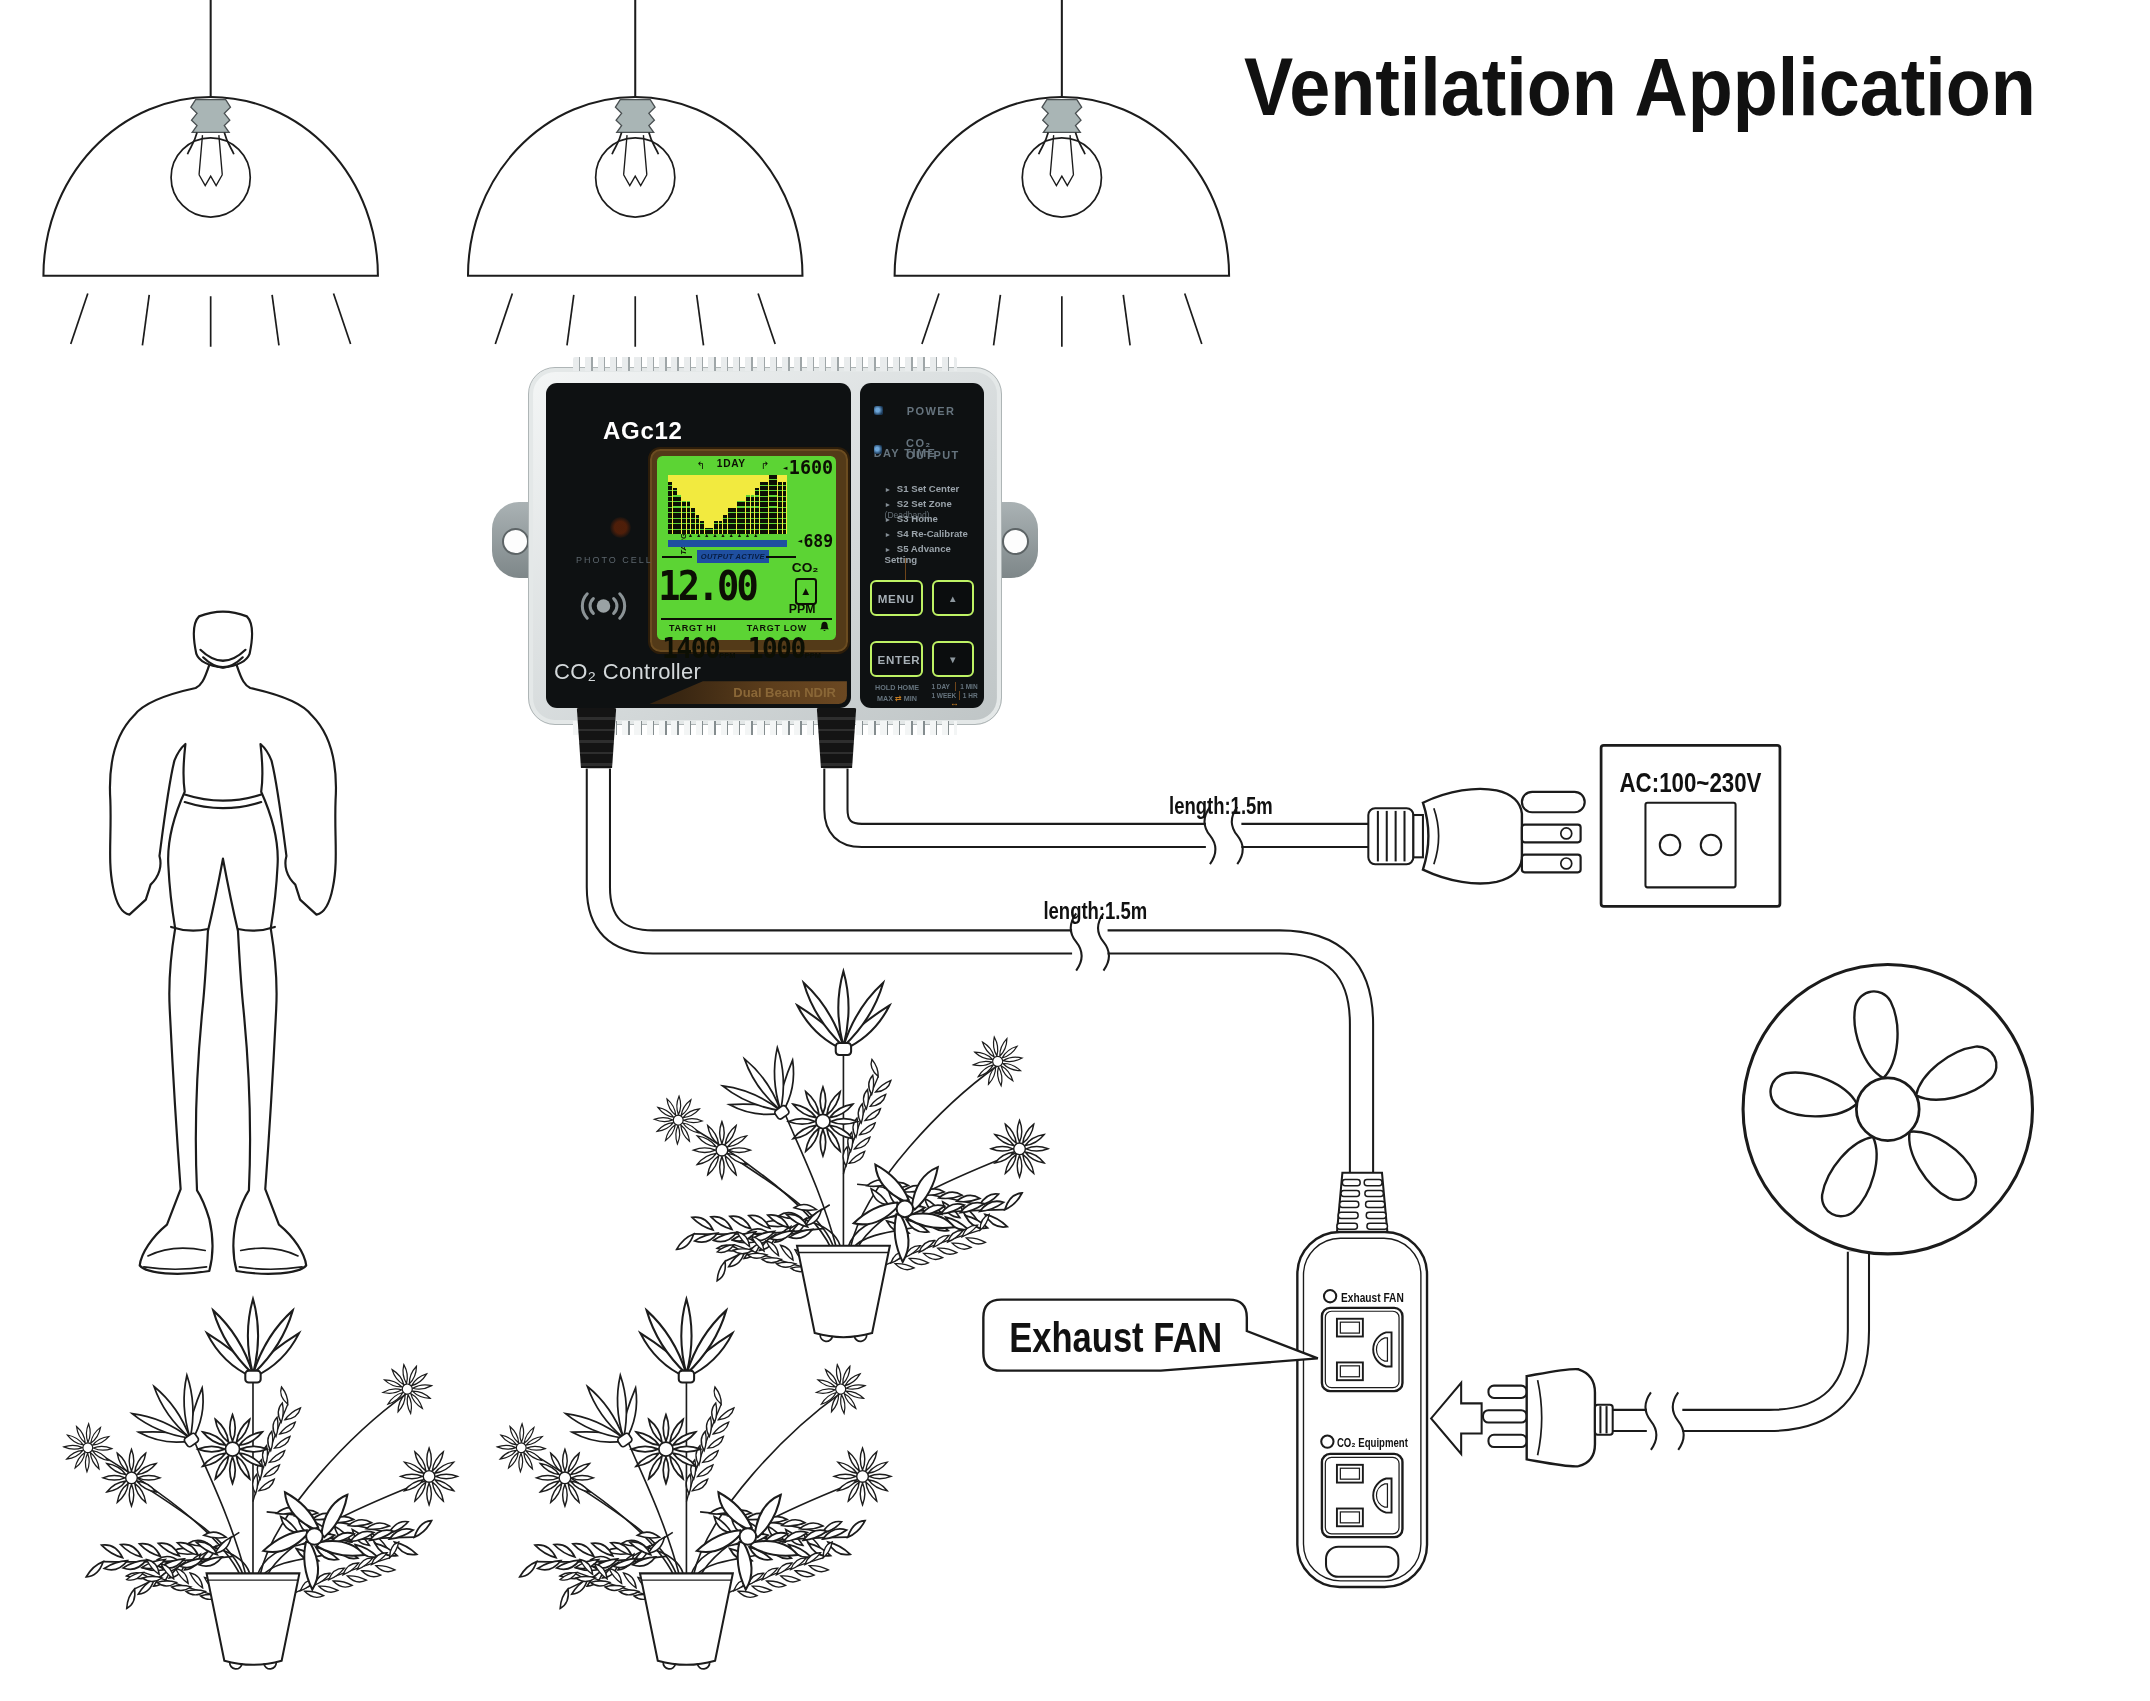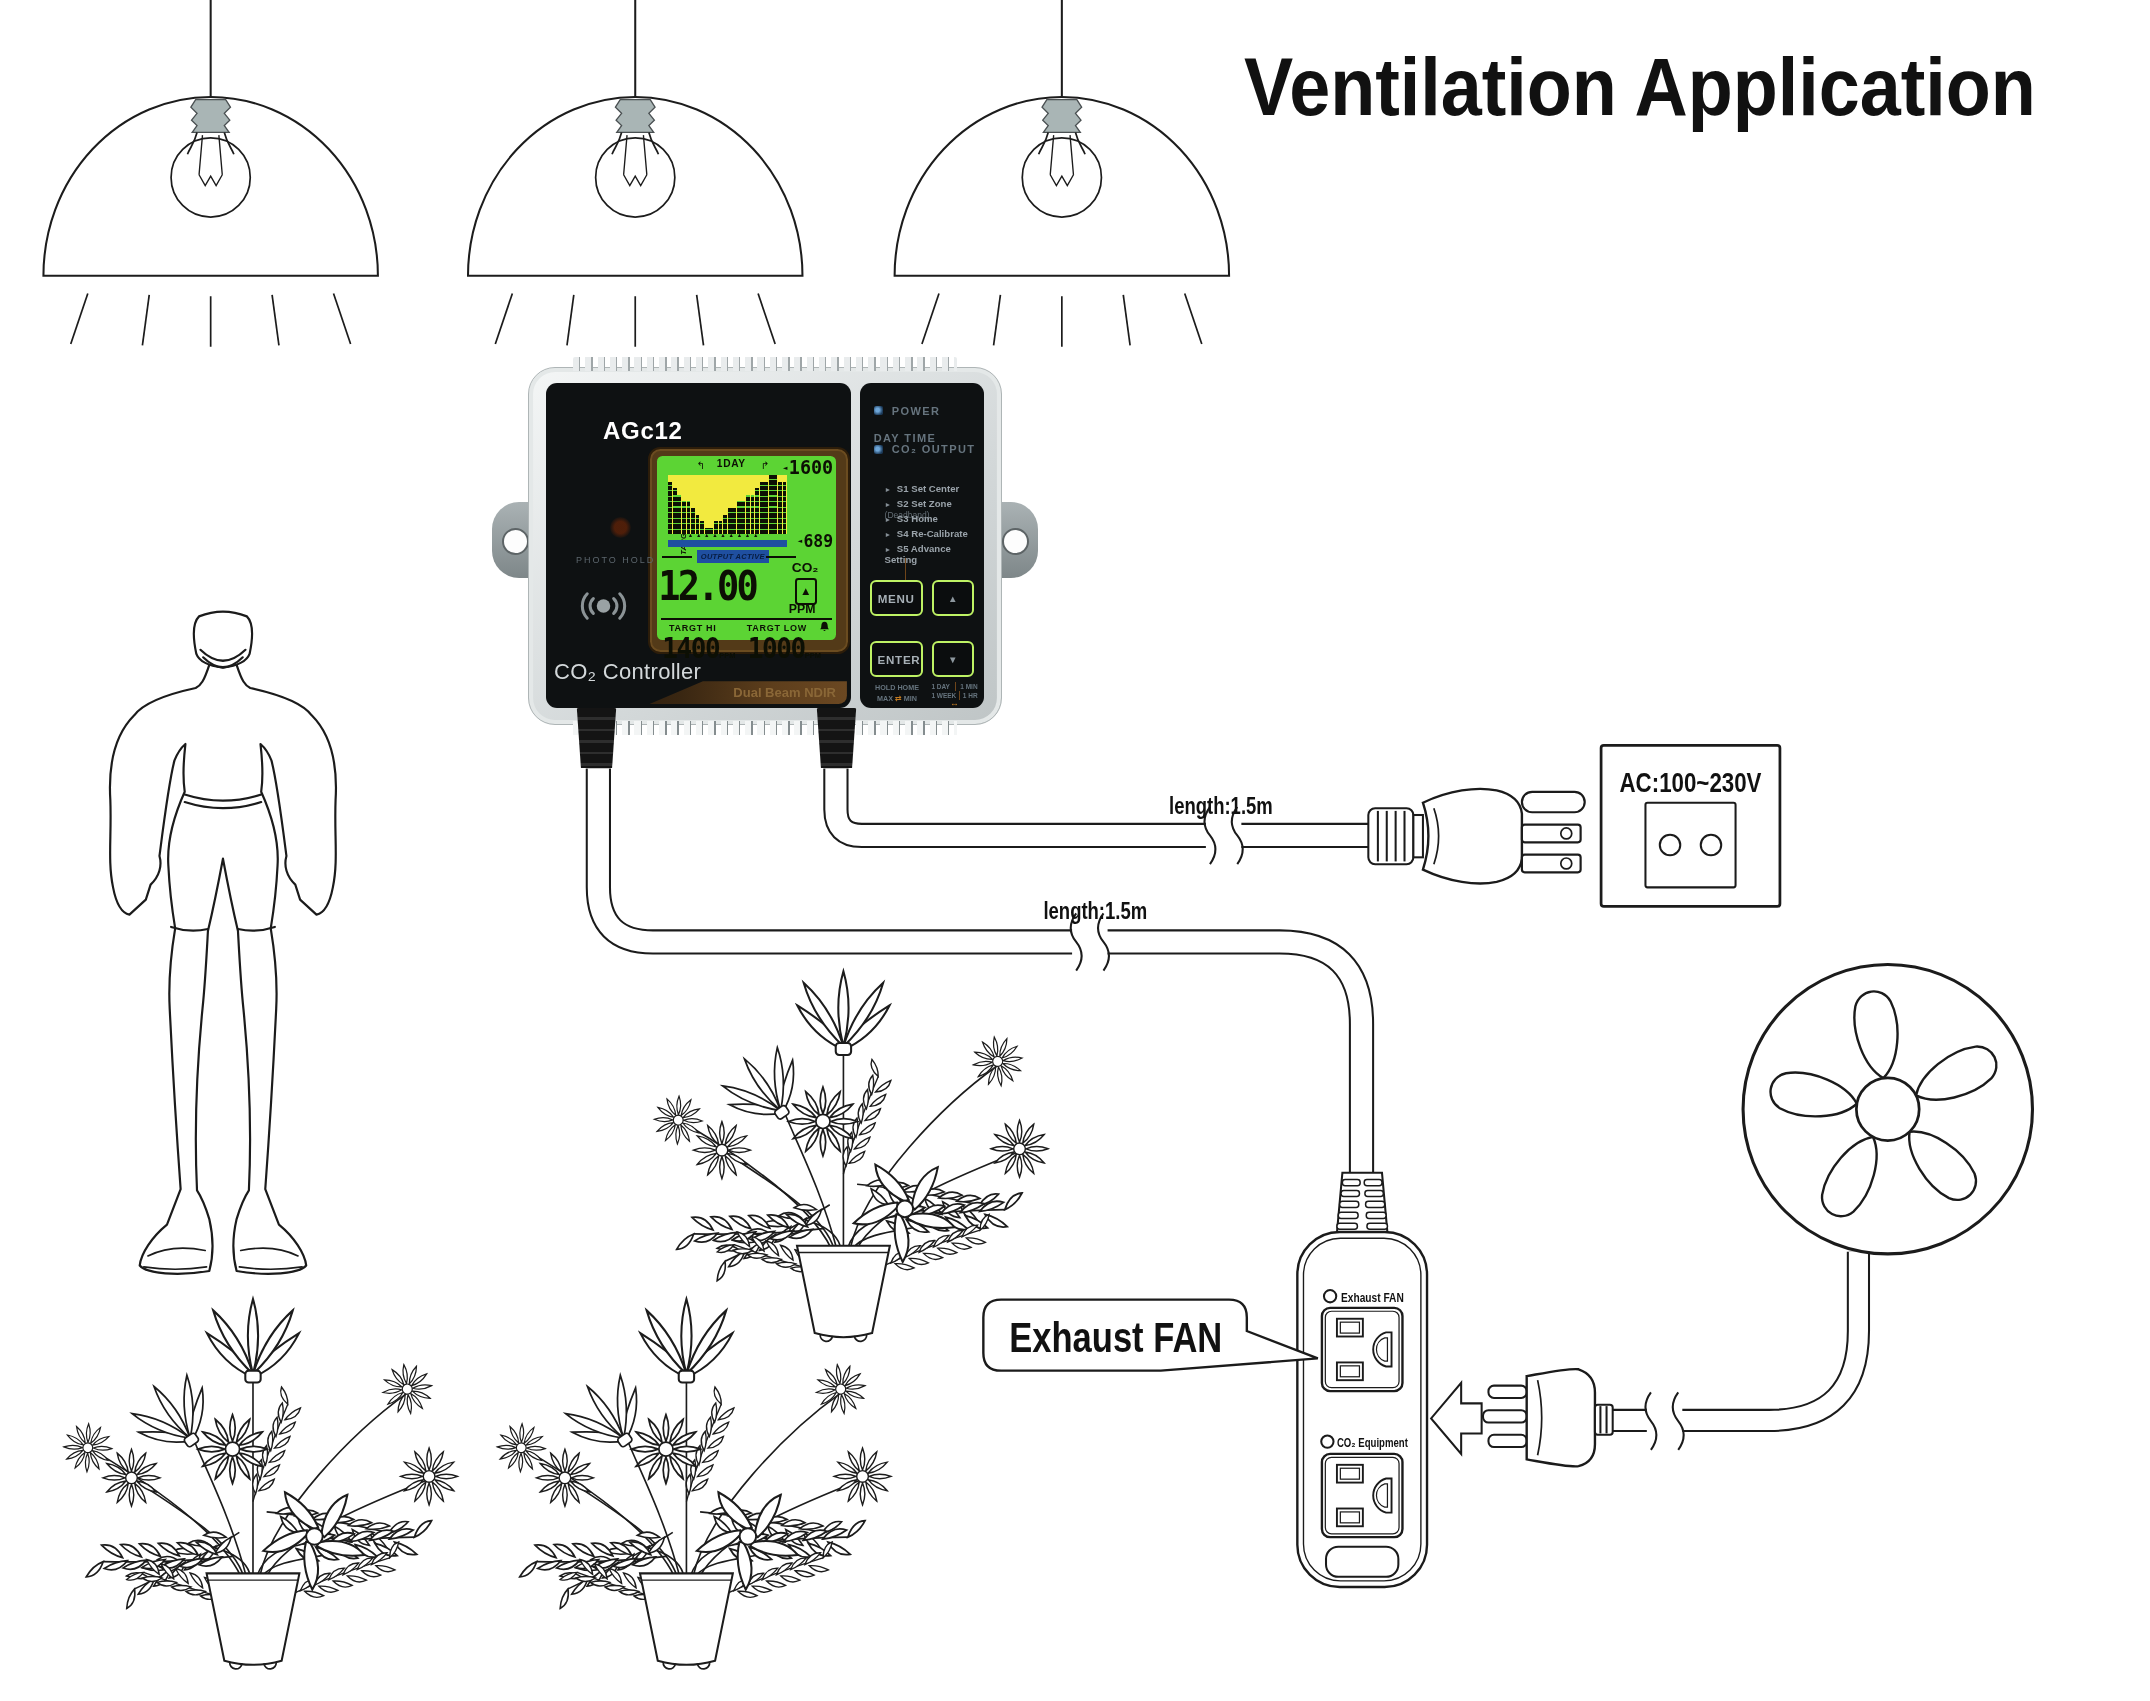--- a/index.html
+++ b/index.html
@@ -65,21 +65,21 @@
   .updog{position:absolute;left:138px;top:122px;width:18px;height:23px;border:2px solid #0c0f04;border-radius:3.4px;
     text-align:center;font-size:11.6px;line-height:22px;font-weight:bold;}
   .ppm-big{position:absolute;left:132px;top:146px;font-size:12.3px;font-weight:bold;}
   .divline{position:absolute;left:4.1px;right:4.1px;top:162px;height:2px;background:#0c0f04;}
   .tlabel{position:absolute;top:167px;font-size:9px;font-weight:bold;letter-spacing:0.7px;}
   .tval{position:absolute;top:176px;font-size:26px;letter-spacing:-1.4px;}
   .ppm-sm{font-size:7.5px;letter-spacing:0;font-family:"Liberation Sans",sans-serif;font-weight:bold;}
   .bell{position:absolute;right:5.5px;top:165px;}
 
   
-  .ledrow{position:absolute;left:13.7px;height:13.7px;display:flex;align-items:center;gap:9px;}
+  .ledrow{position:absolute;left:13.7px;height:13.7px;display:flex;align-items:center;gap:24px;}
   .led{width:9px;height:9px;border-radius:2px;background:radial-gradient(circle at 40% 45%,#6ea6d8 0 25%,#1c3b5a 70%);}
   .ledrow span{color:#66747e;font-size:11px;letter-spacing:1.4px;font-weight:bold;}
   .menurow{position:absolute;left:24.6px;height:13.7px;color:#9aa3aa;font-size:9.6px;font-weight:bold;}
   .menurow .arr{color:#848e95;font-size:6.8px;margin-right:5.5px;}
   .menurow .sfx{color:#646e75;font-weight:normal;font-size:8.5px;}
   .mline{position:absolute;left:45px;top:175px;width:1.4px;height:22px;background:#6f451a;}
   .pbtn{position:absolute;background:#0b0d0e;border:2px solid #bef264;border-radius:6.1px;color:#a7b0b6;
     font-size:11.6px;font-weight:bold;text-align:center;letter-spacing:0.7px;cursor:pointer;}
   .pbtn.small{color:#8d979e;font-size:9.6px;}
   .hinthh{position:absolute;left:5.5px;top:300px;width:63px;text-align:center;color:#66747e;font-size:7.2px;font-weight:bold;line-height:10.2px;}
@@ -472,21 +472,21 @@
         <div class="tlabel" style="left:90px;">TARGT LOW</div>
         <svg class="bell" width="11" height="11" viewBox="0 0 16 16">
           <path d="M8,1 C5,1 3.5,3.5 3.5,6 L3,10 L1.5,12 L14.5,12 L13,10 L12.5,6 C12.5,3.5 11,1 8,1 Z M6.5,13 a1.5,1.5 0 0 0 3,0 Z" fill="#0c0f04"></path>
         </svg>
         <div class="tval seg" style="left:5.5px;"><span>1400</span><span class="ppm-sm">PPM</span></div>
         <div class="tval seg" style="left:91px;"><span>1000</span><span class="ppm-sm">PPM</span></div>
       </div>
     </div>
 
     <div class="photocell-dot"></div>
-    <div class="photocell">PHOTO HOLD</div>
+    <div class="photocell">PHOTO CELL</div>
 
     <svg class="spk" width="63" height="42" viewBox="0 0 92 62">
       <g stroke="#8b9396" stroke-width="4.5" fill="none" stroke-linecap="round">
         <path d="M22,13 a26,26 0 0 0 0,36"></path>
             <path d="M31,20 a15,15 0 0 0 0,22"></path>
         <path d="M70,13 a26,26 0 0 1 0,36"></path>
             <path d="M61,20 a15,15 0 0 1 0,22"></path>
       </g>
       <circle cx="46" cy="31" r="10" fill="#9aa2a4"></circle>
     </svg>

